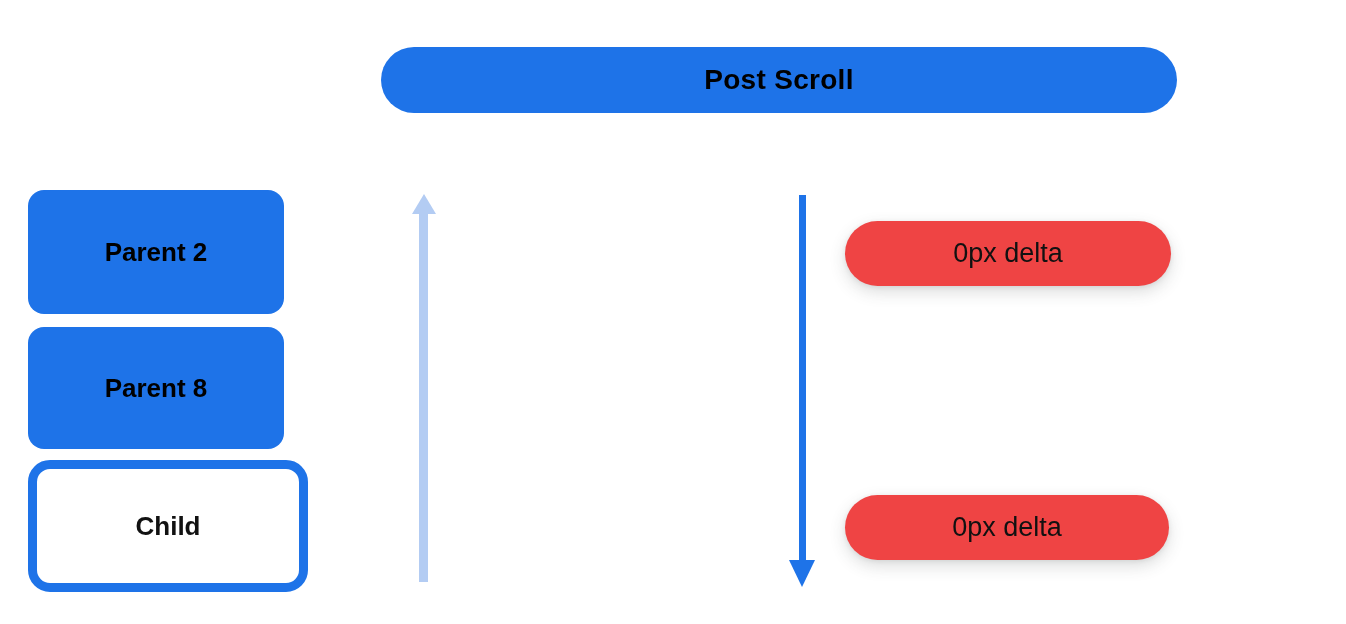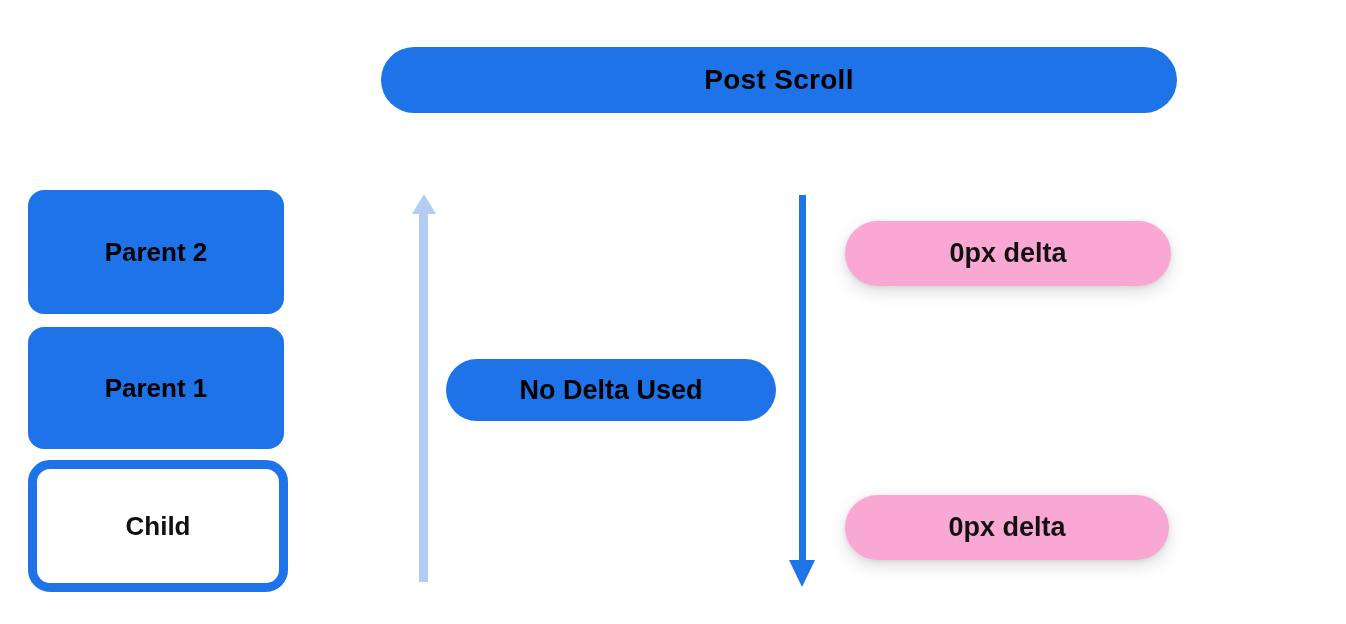--- a/index.html
+++ b/index.html
@@ -27,39 +27,39 @@
   .banner {
     left: 381px; top: 47px; width: 796px; height: 66px;
     border-radius: 33px;
     font-size: 28px;
     letter-spacing: 0.3px;
   }
   .node { border-radius: 16px; font-size: 26px; text-align: right; }
   .node-parent2 { left: 28px; top: 190px; width: 256px; height: 124px; }
   .node-parent1 { left: 28px; top: 327px; width: 256px; height: 122px; }
   .node-child {
-    left: 28px; top: 460px; width: 260px; height: 132px;
+    left: 28px; top: 460px; width: 280px; height: 132px;
     background: #ffffff;
     border: 9px solid var(--primary, #1e73e8);
     border-radius: 22px;
     color: var(--text_dark, #111111);
     font-weight: 600;
     font-size: 26px;
   }
   .badge-blue {
     width: 330px; height: 62px;
     border-radius: 31px;
     font-size: 27px;
   }
   .badge-used { left: 446px; top: 222px; }
   .badge-nodelta { left: 446px; top: 359px; }
   .badge-white {
-    background: #f9a8d4;
+    background: #ef4444;
     color: var(--text_dark, #111111);
-    font-weight: 700;
+    font-weight: 400;
     font-size: 27px;
     border-radius: 33px;
     box-shadow: 0 6px 16px rgba(60,64,67,0.18), 0 1px 4px rgba(60,64,67,0.10);
   }
   .badge-0px-top { left: 845px; top: 221px; width: 326px; height: 65px; }
   .badge-0px-bottom { left: 845px; top: 495px; width: 324px; height: 65px; }
   .arrow { position: absolute; }
   .arrow-shaft { position: absolute; }
   .arrow-head { position: absolute; width: 0; height: 0; }
   
@@ -92,41 +92,38 @@
 
   <div class="pill blue-fill banner">
     <span>Post Scroll</span>
   </div>
 
   <div class="node blue-fill node-parent2">
     <span>Parent 2</span>
   </div>
 
   <div class="node blue-fill node-parent1">
-    <span>Parent 1</span>
+    <span>Parent 8</span>
   </div>
 
   <div class="node node-child">
     <span>Child</span>
   </div>
 
   <div class="arrow up-arrow">
     <div class="arrow-head"></div>
     <div class="arrow-shaft"></div>
   </div>
 
   <div class="arrow down-arrow">
     <div class="arrow-shaft"></div>
     <div class="arrow-head"></div>
   </div>
 
 
-  <div class="pill blue-fill badge-blue badge-nodelta">
-    <span>No Delta Used</span>
-  </div>
 
   <div class="pill badge-white badge-0px-top">
     <span>0px delta</span>
   </div>
 
   <div class="pill badge-white badge-0px-bottom">
     <span>0px delta</span>
   </div>
 
 </div>

